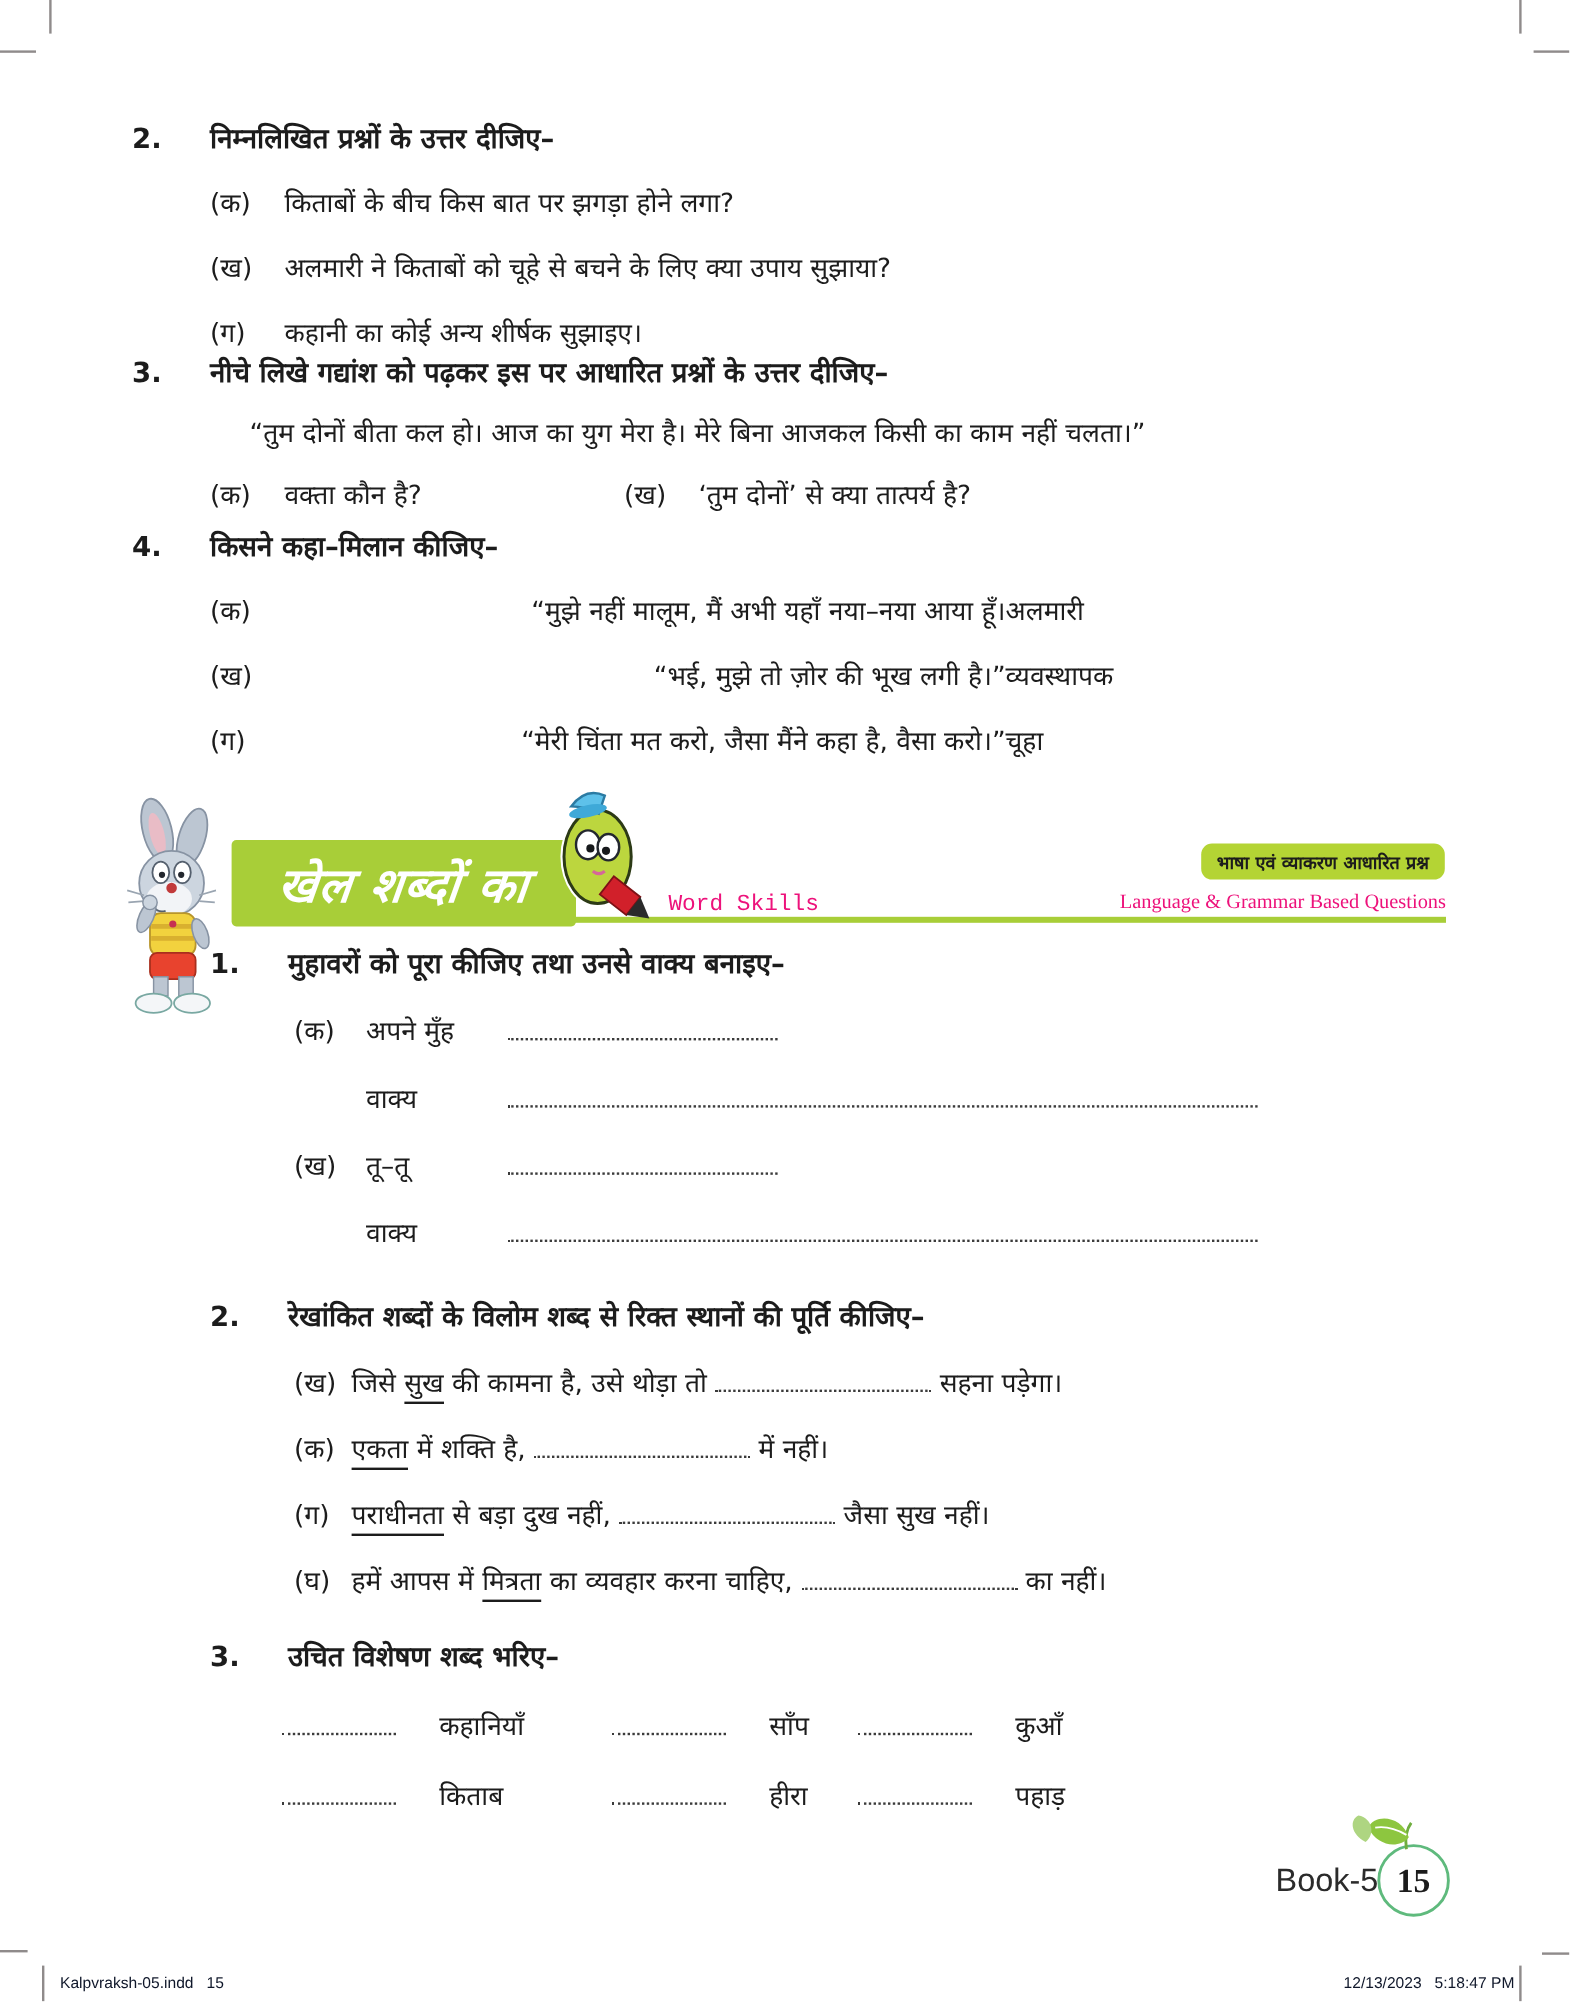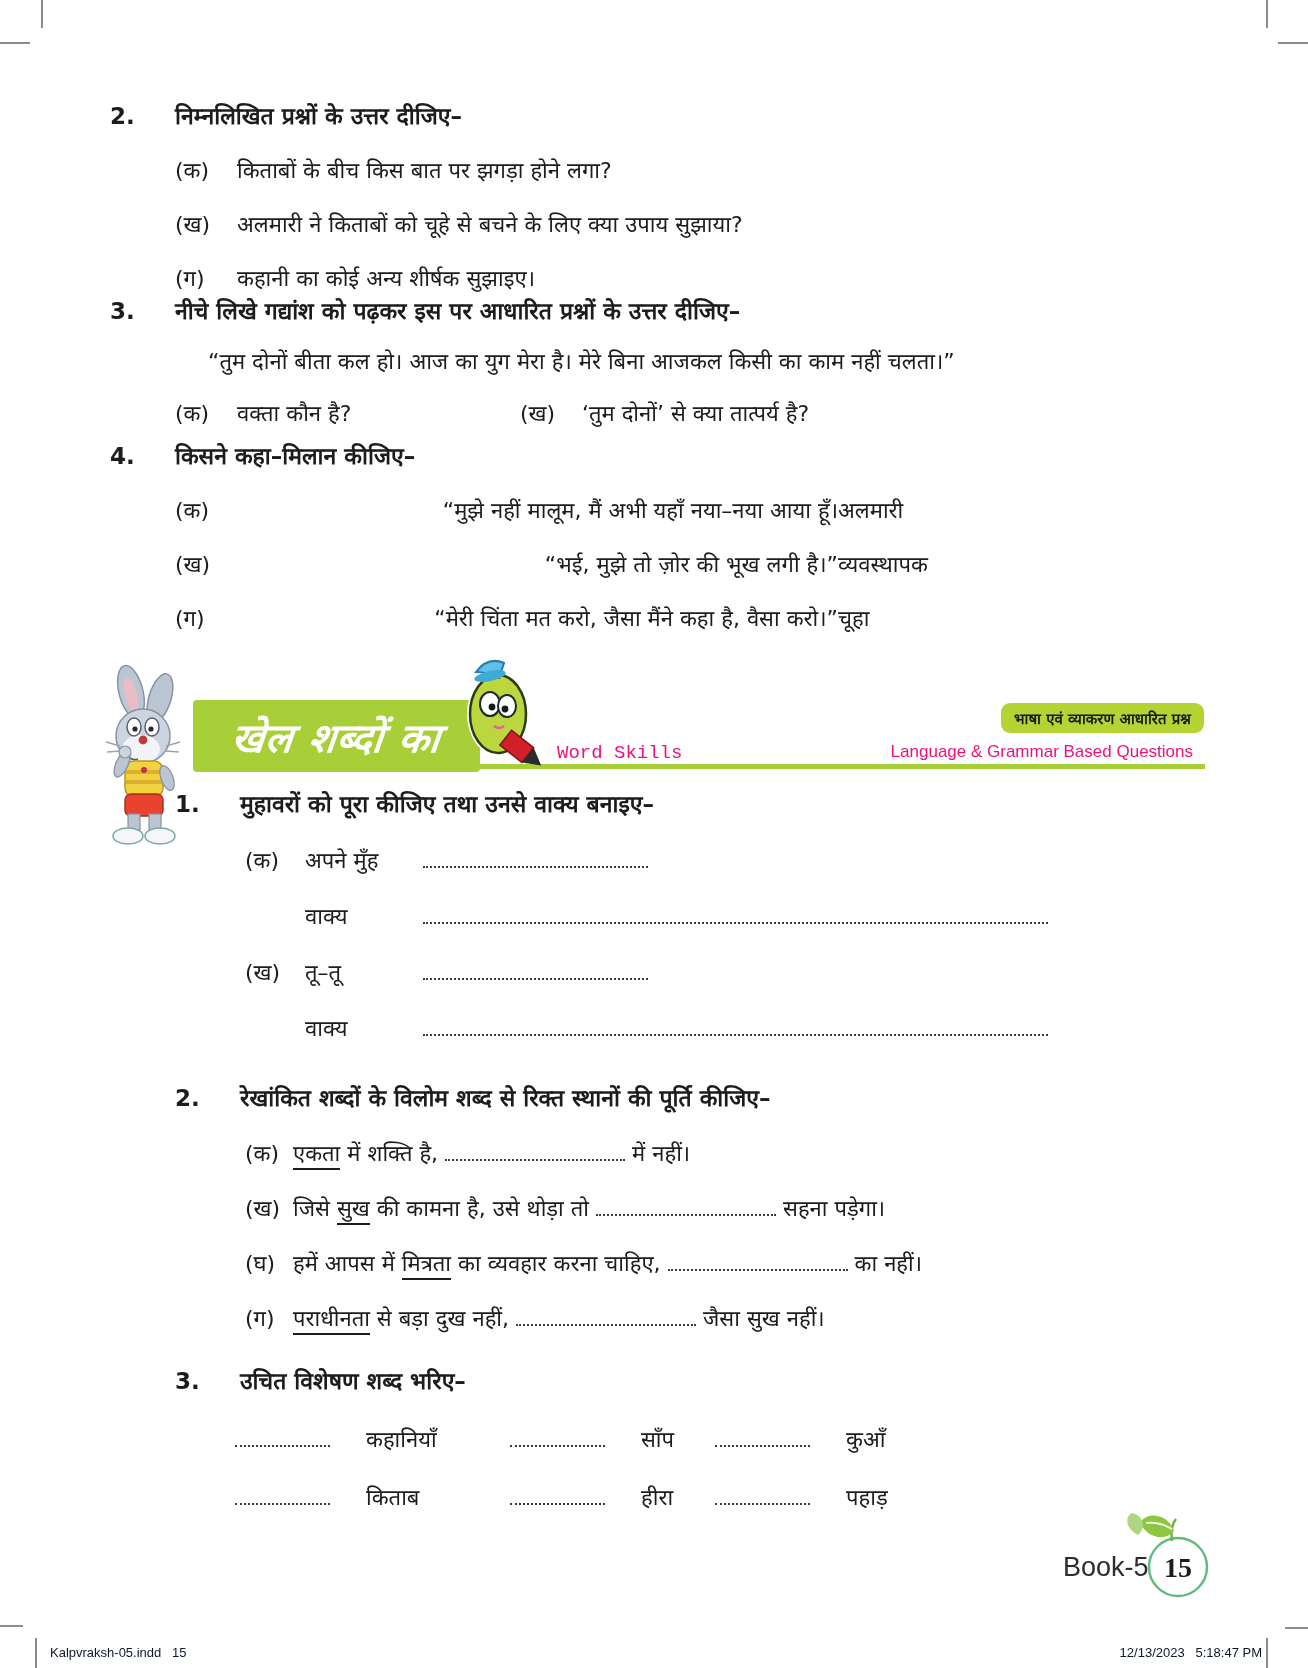--- a/index.html
+++ b/index.html
@@ -28,22 +28,22 @@
   .banner{position:absolute;left:0;top:650px;width:1308px;height:210px;}
   .banner-green{position:absolute;left:193px;top:50px;width:287px;height:72px;
       background:#a8ce38;border-radius:4px;display:flex;align-items:center;justify-content:center;}
   .banner-green span{color:#fff;font-size:40px;font-weight:700;font-style:italic;
       letter-spacing:1px;transform:skewX(-6deg);white-space:nowrap;}
   .banner-rule{position:absolute;left:460px;top:114px;width:745px;height:5px;background:#a8ce38;}
   .wordskills{position:absolute;left:557px;top:92px;color:#ed127b;font-size:19px;
       font-family:Liberation Mono, monospace;}
   .pill{position:absolute;left:1001px;top:53px;background:#b4d434;border-radius:9px;
       padding:5px 13px;font-size:15px;font-weight:700;color:#1c1c1c;white-space:nowrap;}
-  .lang-line{position:absolute;right:115px;top:92px;color:#ed127b;font-size:17px;
-      font-family:Liberation Sans, sans-serif;white-space:nowrap;}
+  .lang-line{position:absolute;right:103px;top:92px;color:#ed127b;font-size:17px;
+      font-family:Liberation Serif, serif;white-space:nowrap;}
   .mascot{position:absolute;}
 
   
   .ws{position:absolute;left:175px;width:1060px;}
   .ws-title-row{display:flex;}
   .ws-num{width:65px;font-weight:700;font-size:23px;line-height:33px;flex:none;}
   .ws-title{font-weight:700;font-size:23px;line-height:33px;}
   .ws-sub{display:flex;margin-left:70px;margin-top:24px;font-size:22px;line-height:32px;align-items:baseline;}
   .ws-sub .sublabel{width:48px;}
   .ws-term{display:inline-block;width:118px;padding-left:12px;flex:none;}
@@ -221,30 +221,30 @@
       <span class="dots d625"></span>
     </div>
   </div>
 
   <div class="ws" style="top:1082px;">
     <div class="ws-title-row">
       <span class="ws-num">2.</span>
       <span class="ws-title">रेखांकित शब्दों के विलोम शब्द से रिक्त स्थानों की पूर्ति कीजिए–</span>
     </div>
     <div class="ws-fill">
+      <span class="sublabel">(ख)</span><span>जिसे </span><span class="ul">सुख</span><span> की कामना है, उसे थोड़ा तो </span><span class="dots d180"></span><span> सहना पड़ेगा।</span>
+    </div>
+    <div class="ws-fill">
       <span class="sublabel">(क)</span><span></span><span class="ul">एकता</span><span> में शक्ति है, </span><span class="dots d180"></span><span> में नहीं।</span>
     </div>
     <div class="ws-fill">
-      <span class="sublabel">(ख)</span><span>जिसे </span><span class="ul">सुख</span><span> की कामना है, उसे थोड़ा तो </span><span class="dots d180"></span><span> सहना पड़ेगा।</span>
+      <span class="sublabel">(ग)</span><span></span><span class="ul">पराधीनता</span><span> से बड़ा दुख नहीं, </span><span class="dots d180"></span><span> जैसा सुख नहीं।</span>
     </div>
     <div class="ws-fill">
       <span class="sublabel">(घ)</span><span>हमें आपस में </span><span class="ul">मित्रता</span><span> का व्यवहार करना चाहिए, </span><span class="dots d180"></span><span> का नहीं।</span>
-    </div>
-    <div class="ws-fill">
-      <span class="sublabel">(ग)</span><span></span><span class="ul">पराधीनता</span><span> से बड़ा दुख नहीं, </span><span class="dots d180"></span><span> जैसा सुख नहीं।</span>
     </div>
   </div>
 
   <div class="ws" style="top:1365px;">
     <div class="ws-title-row">
       <span class="ws-num">3.</span>
       <span class="ws-title">उचित विशेषण शब्द भरिए–</span>
     </div>
     <div class="adj-row">
       <span class="adj-cell adj-c1">

